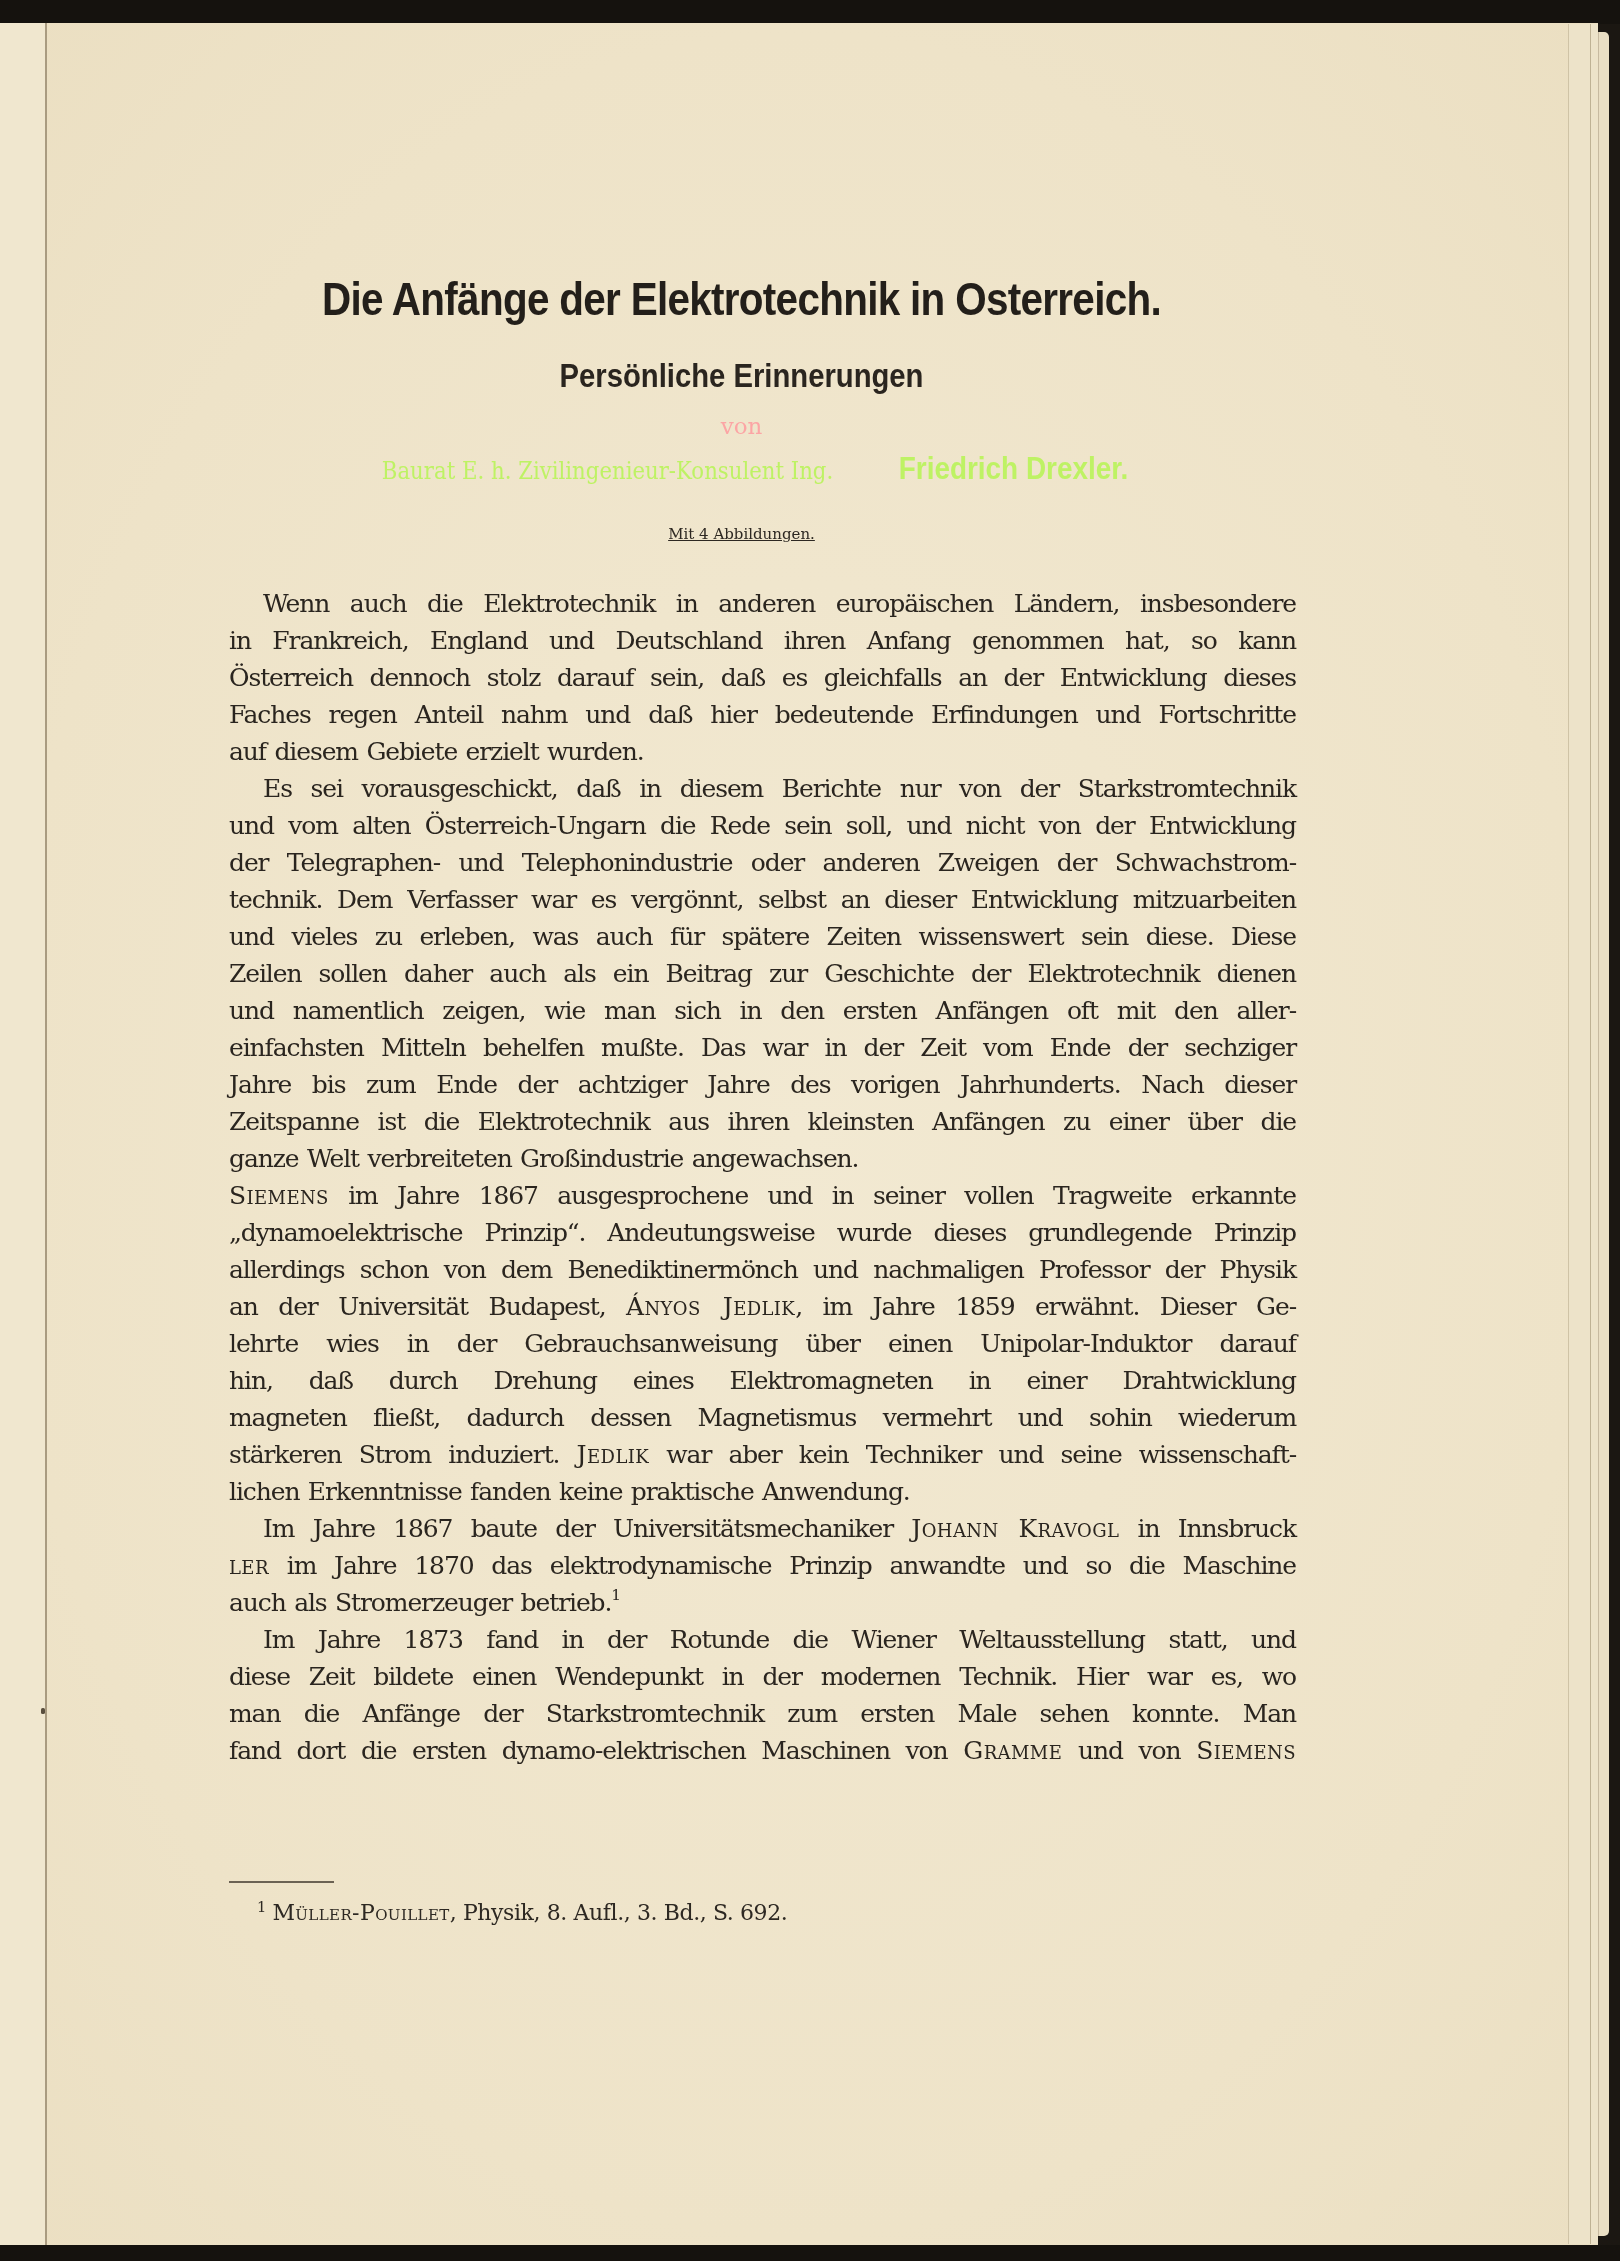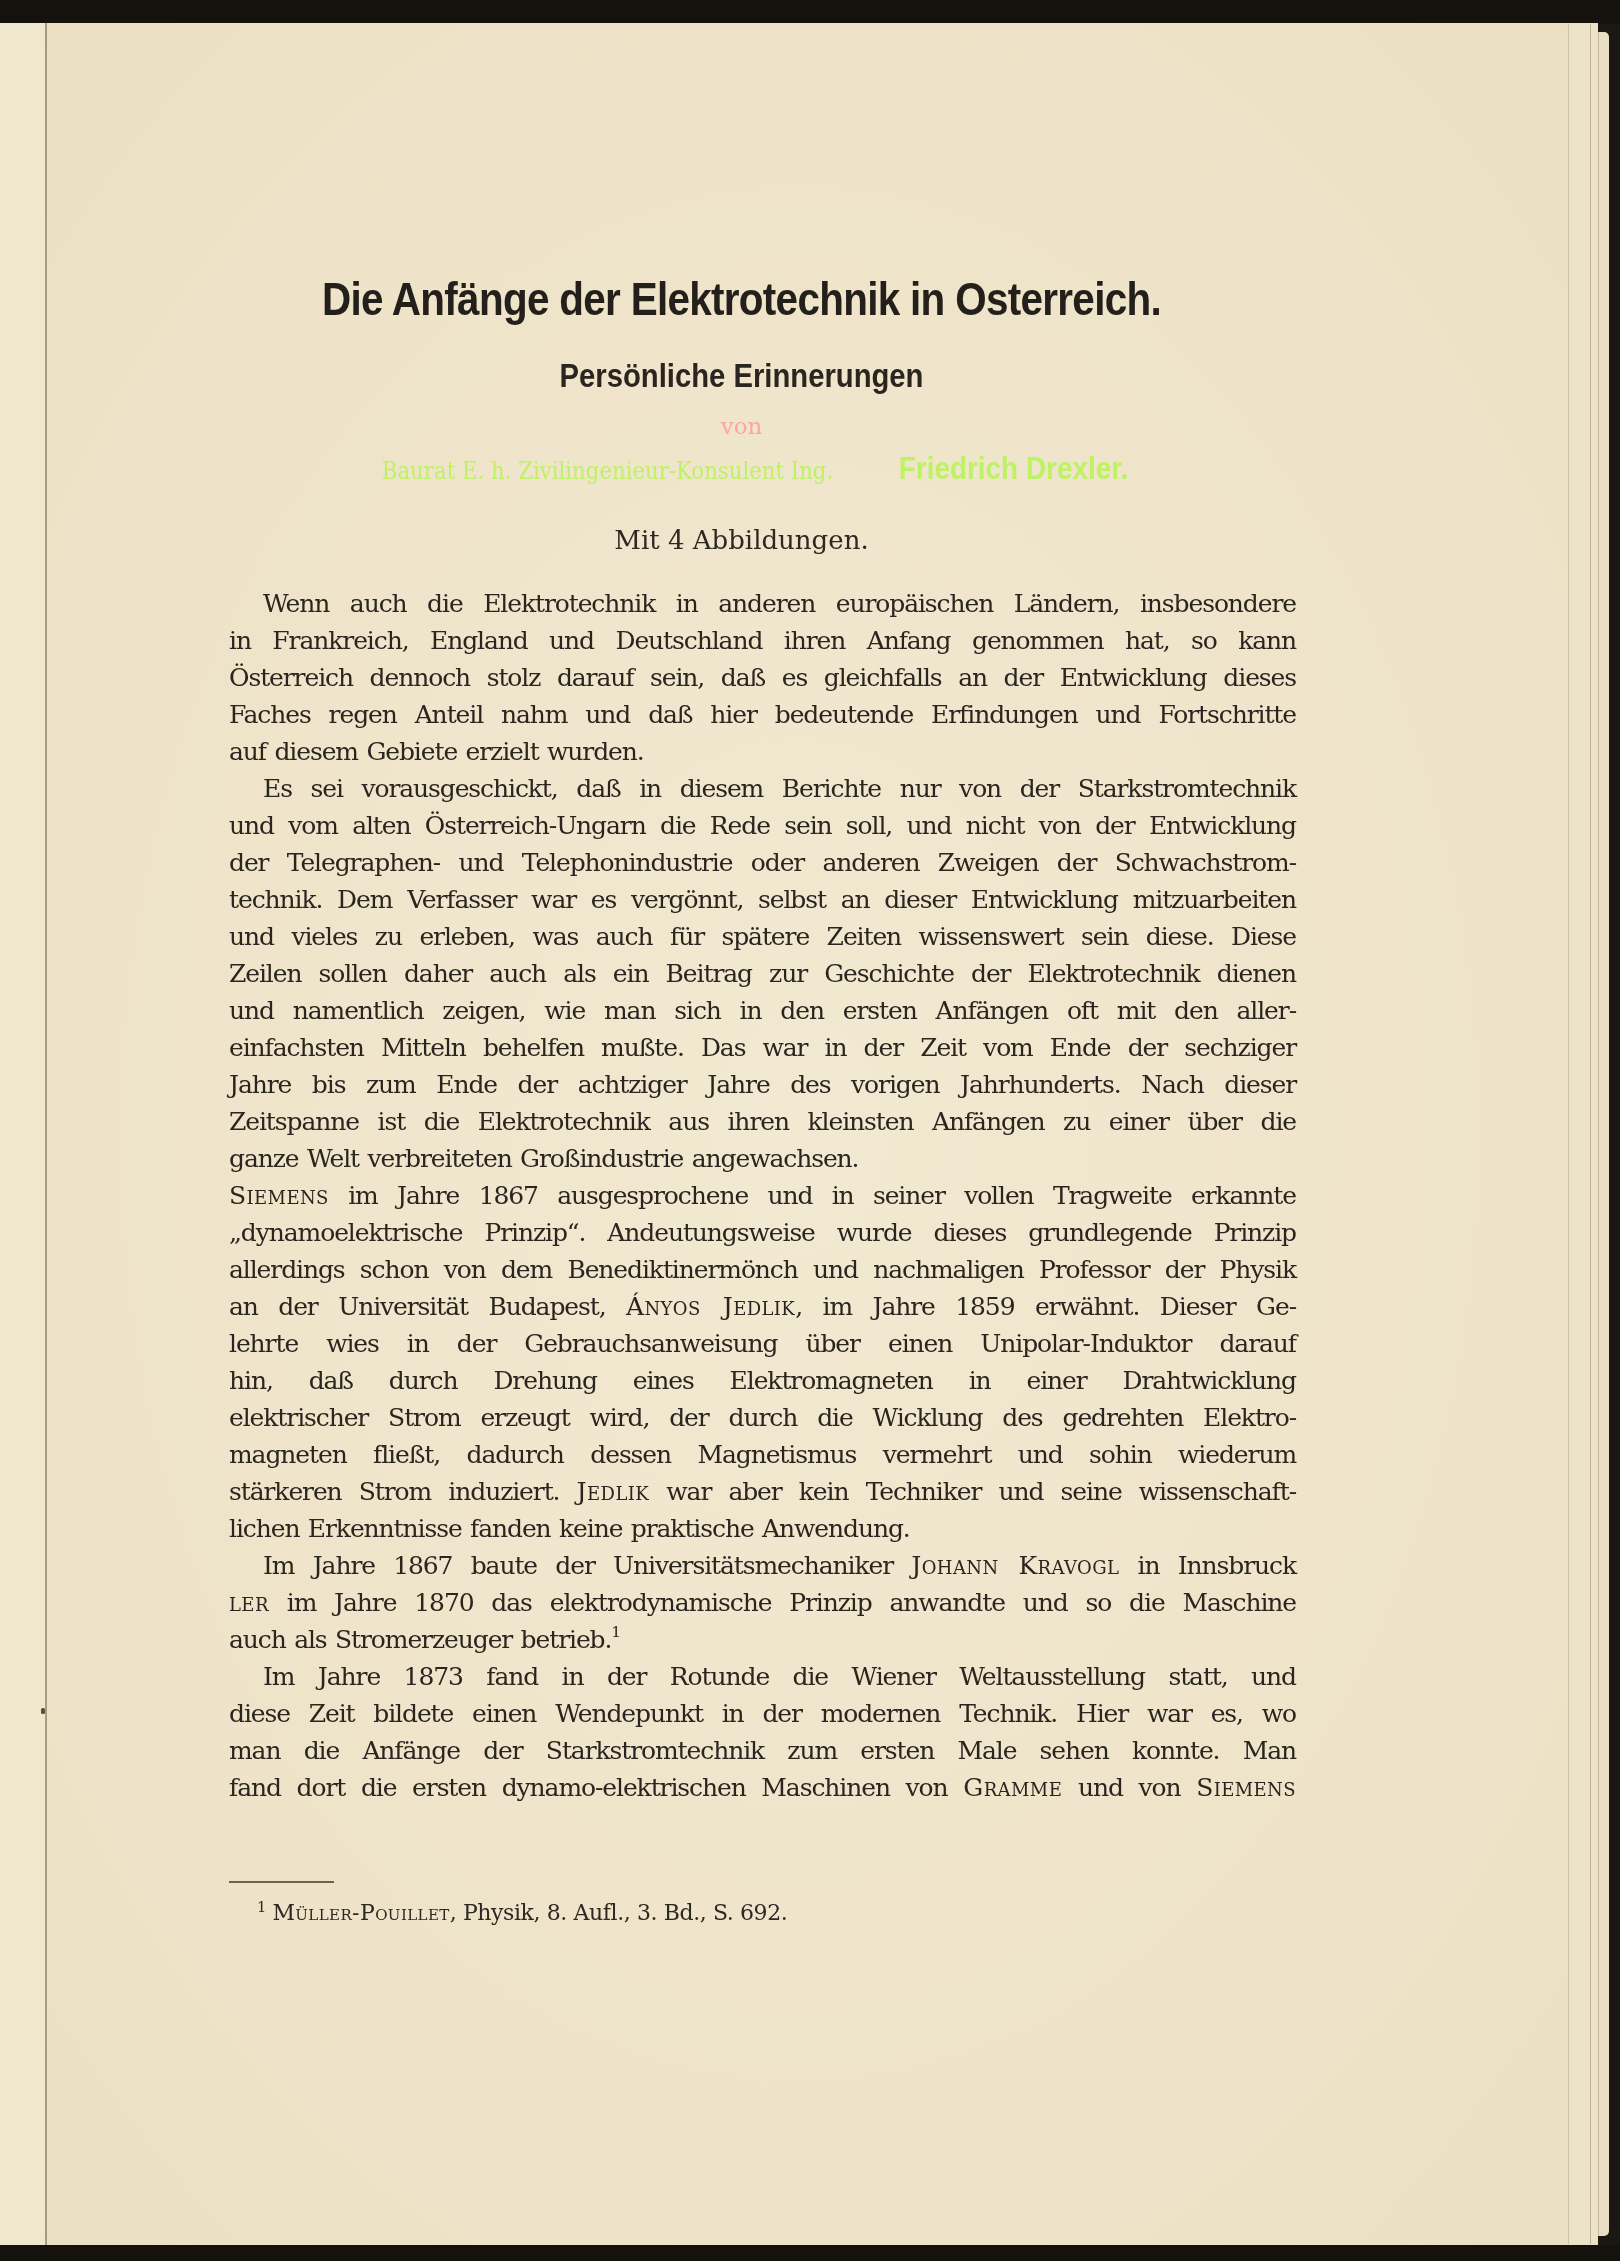--- a/index.html
+++ b/index.html
@@ -44,21 +44,21 @@
     font-size:23px; color:#fca5a5;
   }
   .author {
     position:absolute; left:0; top:451px; width:1483px; text-align:center;
     font-size:25px; color:#bef264; white-space:nowrap;
   }
   .author .prefix { font-family:"DejaVu Serif", serif; transform:scaleX(0.85); display:inline-block; }
   .author .name { font-family:"Liberation Sans", sans-serif; font-weight:bold; font-size:31px; display:inline-block; transform:scaleX(0.9); margin-left:4.9px; }
   .figs {
     position:absolute; left:0; top:525px; width:1483px; text-align:center;
-    font-size:26px; color:#2d2822;
+    font-size:15px; color:#2d2822;text-decoration:underline;
   }
 
   .body {
     position:absolute; left:229px; top:585px; width:1067px;
   }
   .line {
     height:37px; line-height:37px; font-size:25px;
     text-align:justify; text-align-last:justify; white-space:nowrap;
     overflow:visible; color:#2a251f;
     font-family:"DejaVu Serif", serif;
@@ -157,23 +157,20 @@
     <div class="line">
       <span class="inner"><span>an der Universität Budapest, </span><span class="sc">Ányos Jedlik</span><span>, im Jahre 1859 erwähnt. Dieser Ge-</span></span>
     </div>
     <div class="line">
       <span class="inner"><span>lehrte wies in der Gebrauchsanweisung über einen Unipolar-Induktor darauf</span></span>
     </div>
     <div class="line">
       <span class="inner"><span>hin, daß durch Drehung eines Elektromagneten in einer Drahtwicklung</span></span>
     </div>
     <div class="line">
-      <span class="inner"><span>elektrischer Strom erzeugt wird, der durch die Wicklung des gedrehten Elektro-</span></span>
-    </div>
-    <div class="line">
       <span class="inner"><span>magneten fließt, dadurch dessen Magnetismus vermehrt und sohin wiederum</span></span>
     </div>
     <div class="line">
       <span class="inner"><span>stärkeren Strom induziert. </span><span class="sc">Jedlik</span><span> war aber kein Techniker und seine wissenschaft-</span></span>
     </div>
     <div class="line last">
       <span class="inner"><span>lichen Erkenntnisse fanden keine praktische Anwendung.</span></span>
     </div>
     <div class="line indent">
       <span class="inner"><span>Im Jahre 1867 baute der Universitätsmechaniker </span><span class="sc">Johann Kravogl</span><span> in Innsbruck</span></span>

